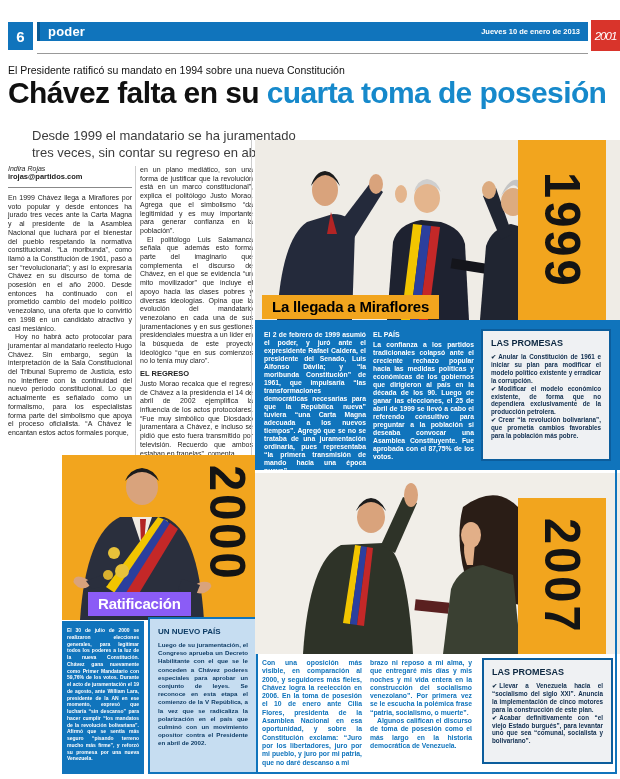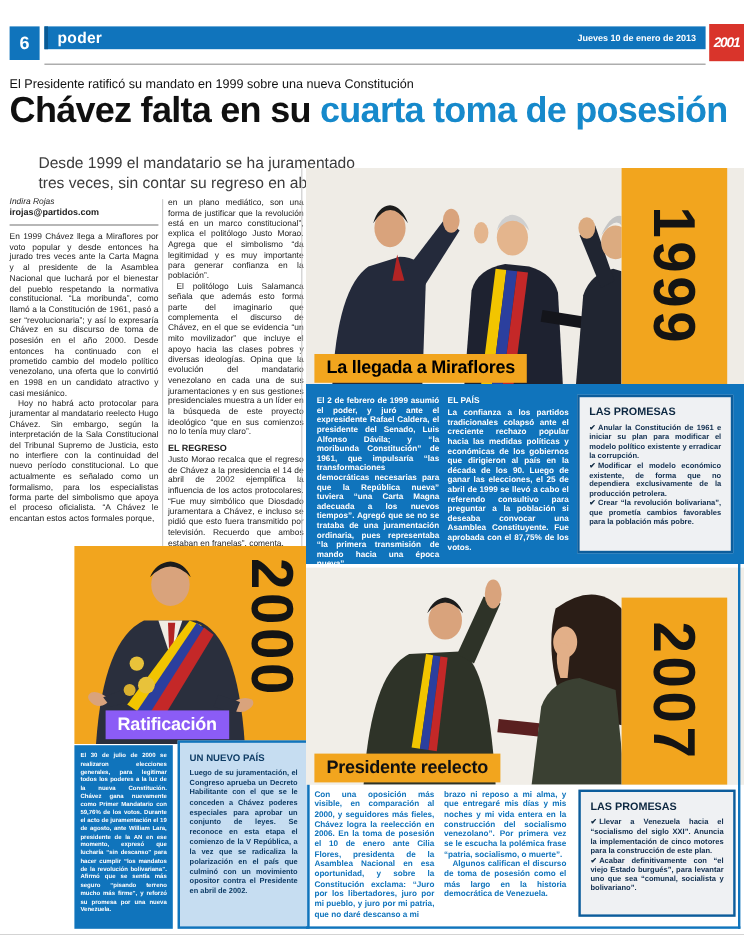--- a/index.html
+++ b/index.html
@@ -8,21 +8,21 @@
   .abs { position:absolute; }
 
   
   .pagenum { left:8px; top:22px; width:25px; height:28px; background:#1074BC; color:#fff;
              font-weight:bold; font-size:15px; display:flex; align-items:center; justify-content:center; }
   .topbar { left:37px; top:22px; width:551px; height:19px; background:#1074BC; border-left:3px solid #0a5a94;
             display:flex; align-items:center; justify-content:space-between; padding:0 8px; }
   .section-name { color:#fff; font-weight:bold; font-size:13px; letter-spacing:.2px; }
   .date { color:#fff; font-weight:bold; font-size:7.5px;margin-left:35px; }
   .logo { left:591px; top:20px; width:29px; height:31px; background:#D9342B; color:#fff;
-          display:flex; align-items:center; justify-content:center; font-weight:bold; font-style:italic;
+          display:flex; align-items:center; justify-content:center; font-weight:normal; font-style:italic;
           font-size:11.5px; letter-spacing:-1px; transform-origin:center; }
   .toprule { left:37px; top:53px; width:551px; height:1px; background:#999; }
 
   .kicker { left:8px; top:64px; font-size:10.5px; color:#111; }
   .headline { left:8px; top:76px; font-size:30px; font-weight:bold; letter-spacing:-.6px; white-space:nowrap; }
   .headline .hl-black { color:#101010; }
   .headline .hl-blue { color:#1689CB; }
   .subhead { left:8px; top:128px; font-size:13px; line-height:1.28; color:#3c3c3c;margin-left:24px; }
   .byline { left:8px; top:165px; font-size:7px; color:#222; }
   .byline .b-name { font-style:italic; display:block; }
@@ -91,21 +91,21 @@
 <div class="page">
 
   <div class="abs pagenum">6</div>
   <div class="abs topbar">
     <span class="section-name">poder</span>
     <span class="date">Jueves 10 de enero de 2013</span>
   </div>
   <div class="abs logo">2001</div>
   <div class="abs toprule"></div>
 
-  <div class="abs kicker">El Presidente ratificó su mandato en 1999 sobre una nueva Constitución</div>
+  <div class="abs kicker">El Presidente ratificó su mandato en 1994 sobre una nueva Constitución</div>
   <h1 class="abs headline"><span class="hl-black">Chávez falta en su </span><span class="hl-blue">cuarta toma de posesión</span></h1>
   <div class="abs subhead">
     <div>Desde 1999 el mandatario se ha juramentado</div>
     <div>tres veces, sin contar su regreso en abril de 2002</div>
   </div>
   <div class="abs byline">
     <span class="b-name">Indira Rojas</span>
     <span class="b-mail">irojas@partidos.com</span>
   </div>
   <div class="abs byrule"></div>
@@ -212,21 +212,20 @@
       <path d="M112,74 L102,152 L109,153 L118,75 Z" fill="#C42828"></path>
 
       <rect x="160" y="128" width="34" height="11" fill="#5a2020" transform="rotate(6 177 133)"></rect>
 
       <path d="M208,34 Q244,8 268,40 Q280,82 266,132 L216,122 Q198,72 208,34 Z" fill="#2a1d16"></path>
       <ellipse cx="216" cy="62" rx="10" ry="13" fill="#e2af88"></ellipse>
       <path d="M188,181 L196,116 Q204,94 228,92 L258,102 L266,181 Z" fill="#3a4032"></path>
       <path d="M212,92 Q206,74 212,64 Q218,60 220,70 L218,92 Z" fill="#e2af88"></path>
     </svg>
   </div>
-  <div class="abs seclabel lbl-2007">Presidente reelecto</div>
 
   <div class="abs b07 b07-a">
     <p>Con una oposición más visible, en comparación al 2000, y seguidores más fieles, Chávez logra la reelección en 2006. En la toma de posesión el 10 de enero ante Cilia Flores, presidenta de la Asamblea Nacional en esa oportunidad, y sobre la Constitución exclama: “Juro por los libertadores, juro por mi pueblo, y juro por mi patria, que no daré descanso a mi</p>
   </div>
   <div class="abs b07 b07-b">
     <p>brazo ni reposo a mi alma, y que entregaré mis días y mis noches y mi vida entera en la construcción del socialismo venezolano”. Por primera vez se le escucha la polémica frase “patria, socialismo, o muerte”.</p>
     <p>Algunos califican el discurso de toma de posesión como el más largo en la historia democrática de Venezuela.</p>
   </div>
   <div class="abs promobox promo2">
     <div class="promo-title">LAS PROMESAS</div>

